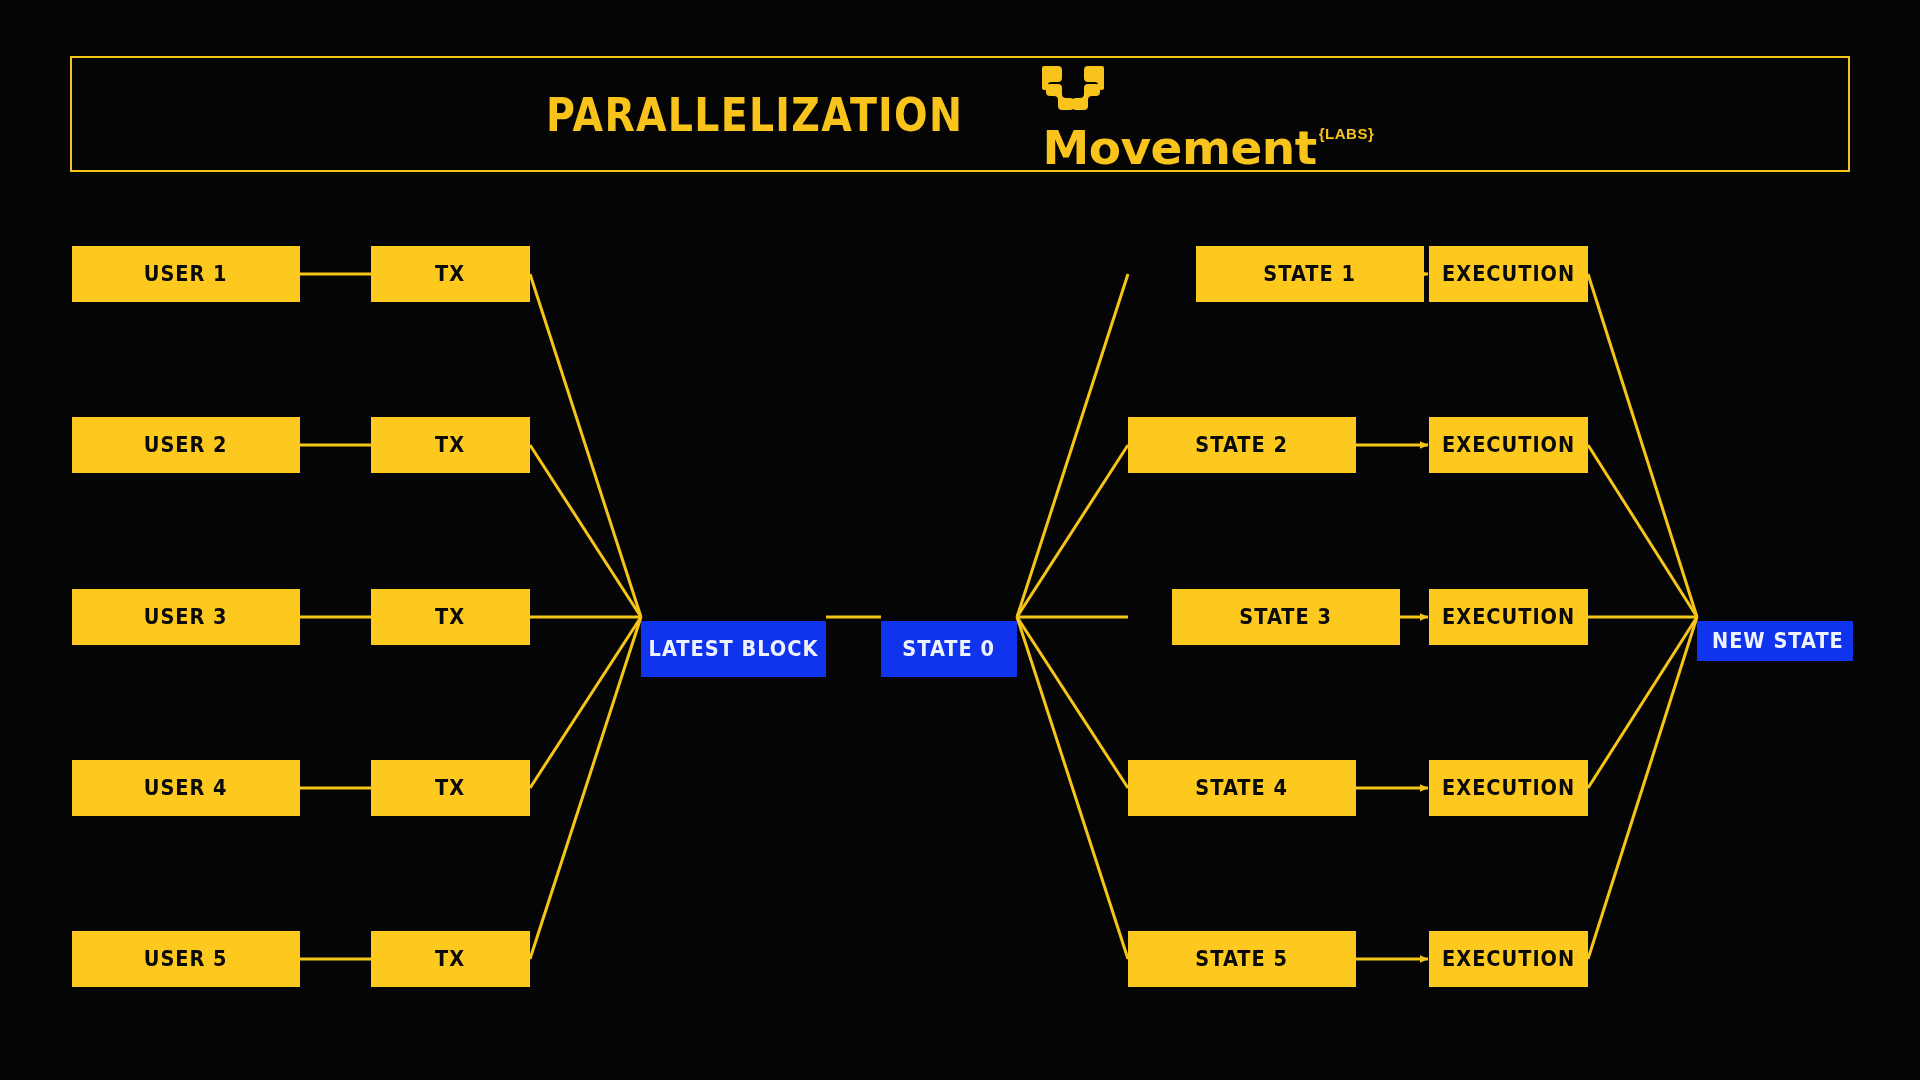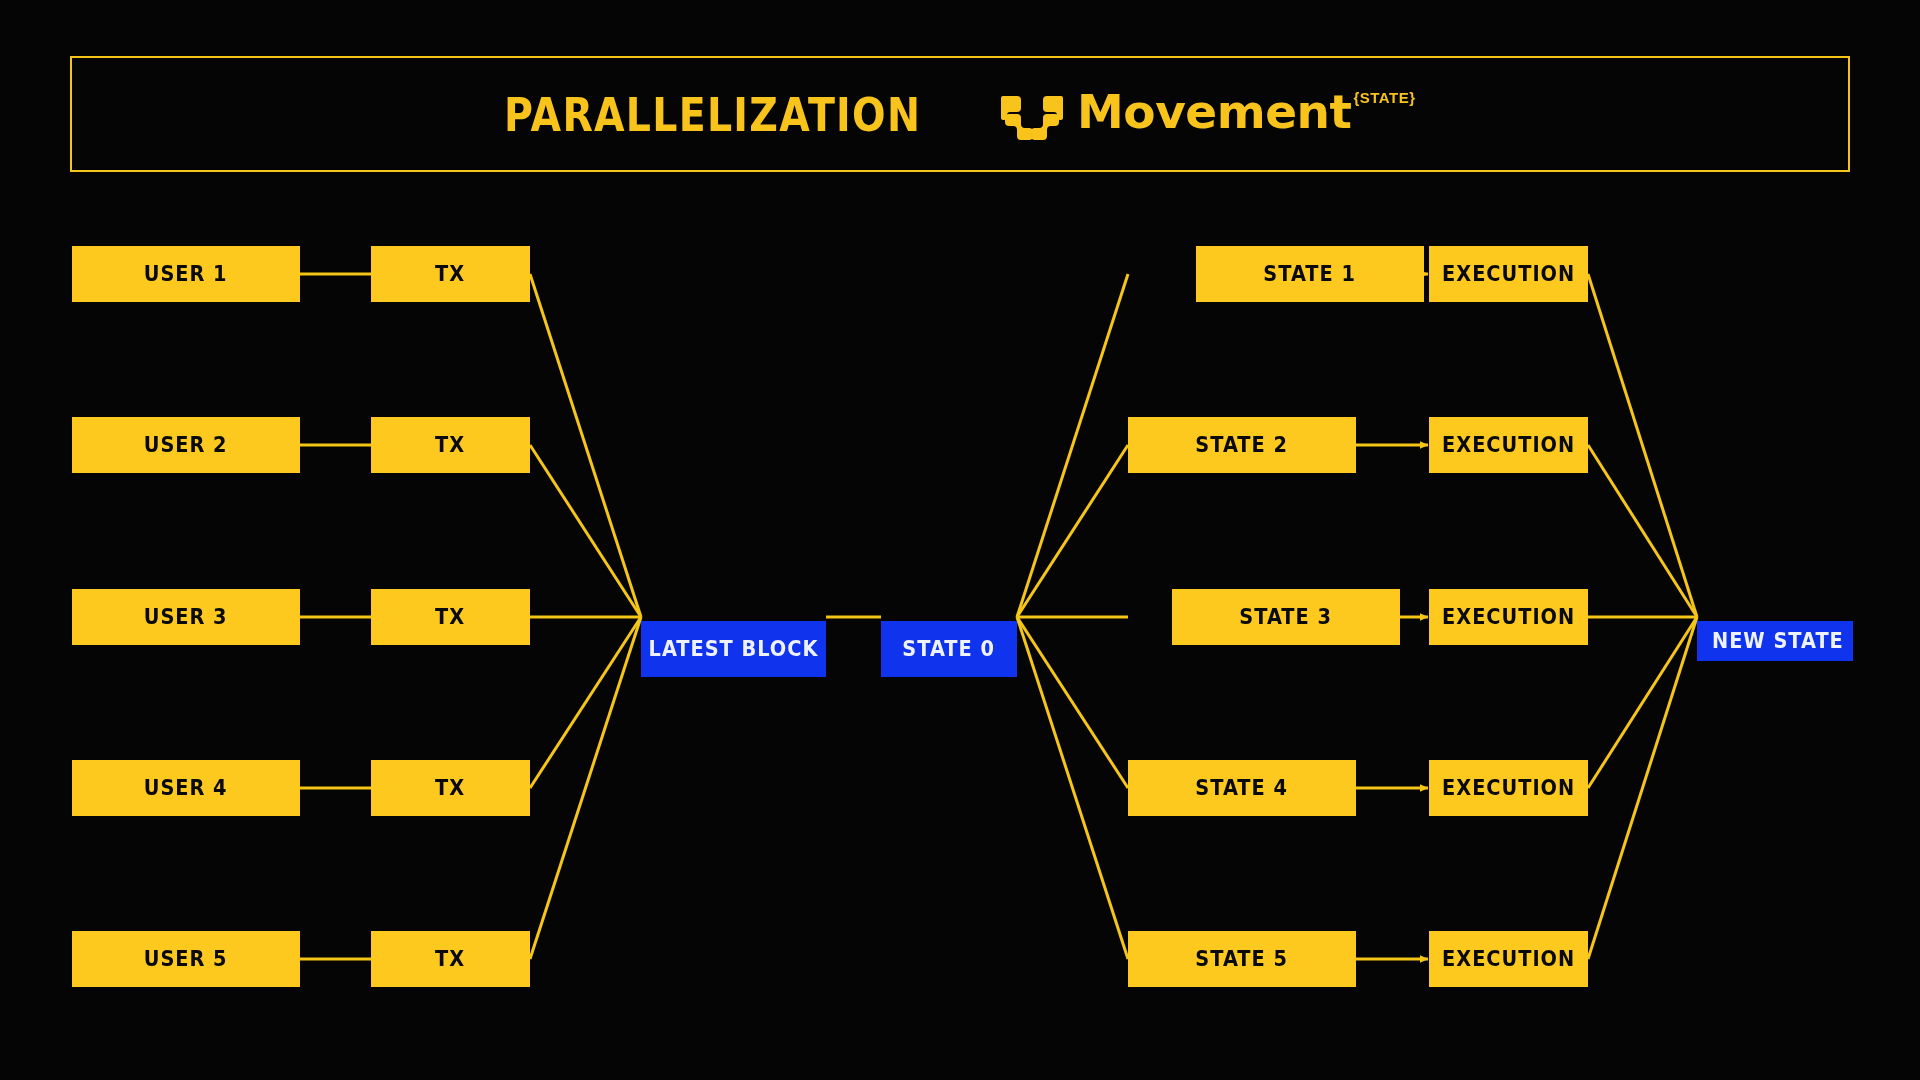--- a/index.html
+++ b/index.html
@@ -47,20 +47,21 @@
     transform: scaleX(0.84);
     transform-origin: left center;
     white-space: nowrap;
     line-height: 1;
   }
 
   #brand-lockup {
     display: flex;
     align-items: flex-start;
     gap: 14px;
+    flex-direction: column;
   }
   #brand-mark {
     display: block;
     margin-top: 6px;
   }
   #brand-text-wrap {
     display: flex;
     align-items: flex-start;
   }
   #brand-name {
@@ -141,21 +142,21 @@
         <g fill="#F8C41C">
           <path d="M2 2 h14 a4 4 0 0 1 4 4 v8 a4 4 0 0 1 -4 4 h-7 a3 3 0 0 0 -3 3 v2 a3 3 0 0 1 -3 3 h-1 a2 2 0 0 1 -2 -2 v-20 a2 2 0 0 1 2 -2 z"></path>
           <path d="M46 2 h14 a2 2 0 0 1 2 2 v20 a2 2 0 0 1 -2 2 h-1 a3 3 0 0 1 -3 -3 v-2 a3 3 0 0 0 -3 -3 h-7 a4 4 0 0 1 -4 -4 v-8 a4 4 0 0 1 4 -4 z"></path>
           <path d="M8 20 h8 a4 4 0 0 1 4 4 v6 a4 4 0 0 0 4 4 h4 a4 4 0 0 1 4 4 v4 a4 4 0 0 1 -4 4 h-8 a4 4 0 0 1 -4 -4 v-6 a4 4 0 0 0 -4 -4 h-4 a4 4 0 0 1 -4 -4 v-4 a4 4 0 0 1 4 -4 z"></path>
           <path d="M46 20 h8 a4 4 0 0 1 4 4 v4 a4 4 0 0 1 -4 4 h-4 a4 4 0 0 0 -4 4 v6 a4 4 0 0 1 -4 4 h-8 a4 4 0 0 1 -4 -4 v-4 a4 4 0 0 1 4 -4 h4 a4 4 0 0 0 4 -4 v-6 a4 4 0 0 1 4 -4 z"></path>
         </g>
       </svg>
 
       <div id="brand-text-wrap">
         <span id="brand-name">Movement</span>
-        <span id="brand-sup">{STATE}</span>
+        <span id="brand-sup">{LABS}</span>
       </div>
     </div>
   </div>
 
   <div id="diagram">
     <svg id="edge-layer" viewBox="0 0 1920 1080" preserveAspectRatio="none" aria-hidden="true">
       <defs>
         <marker id="arrowhead" markerWidth="9" markerHeight="8" refX="8.5" refY="4" orient="auto" markerUnits="userSpaceOnUse">
           <path d="M0,0 L9,4 L0,8 z" fill="#F5C518"></path>
         </marker>

